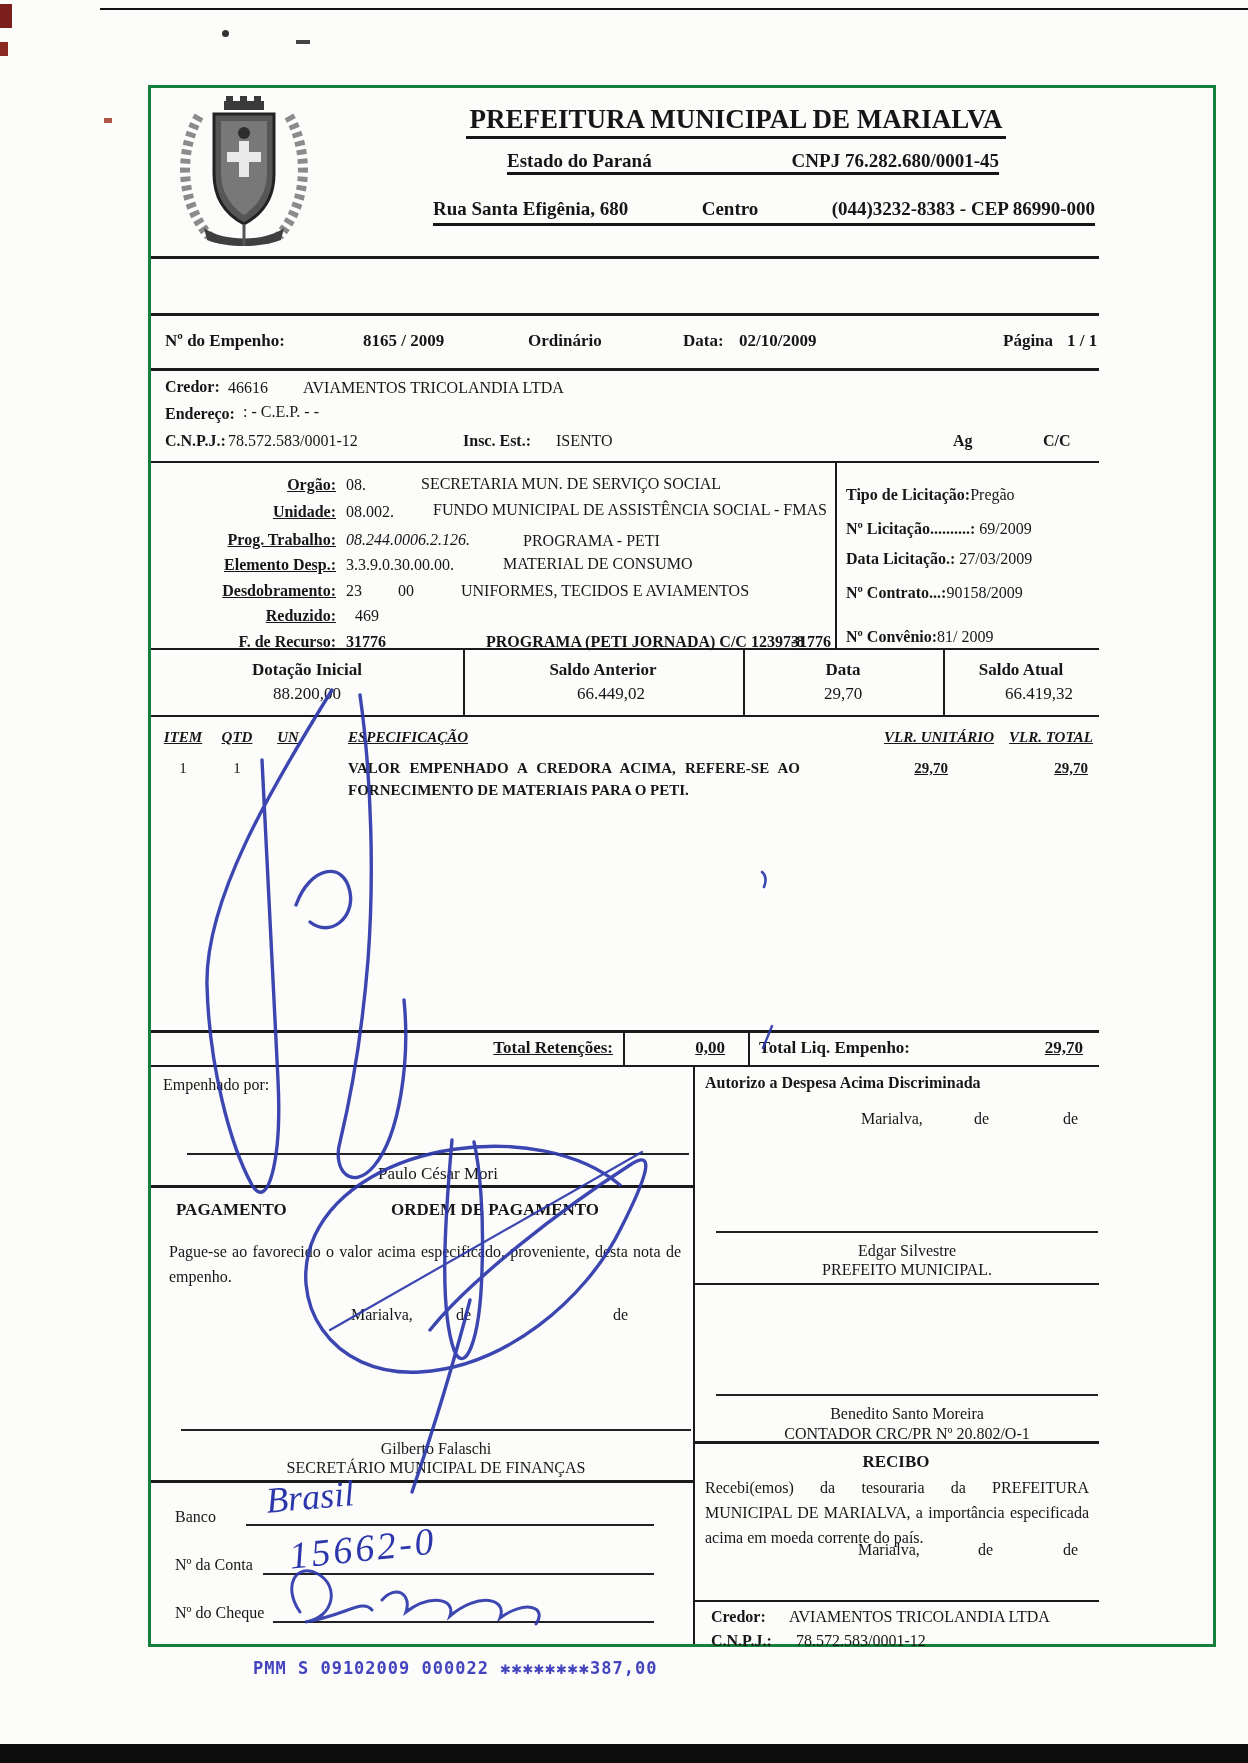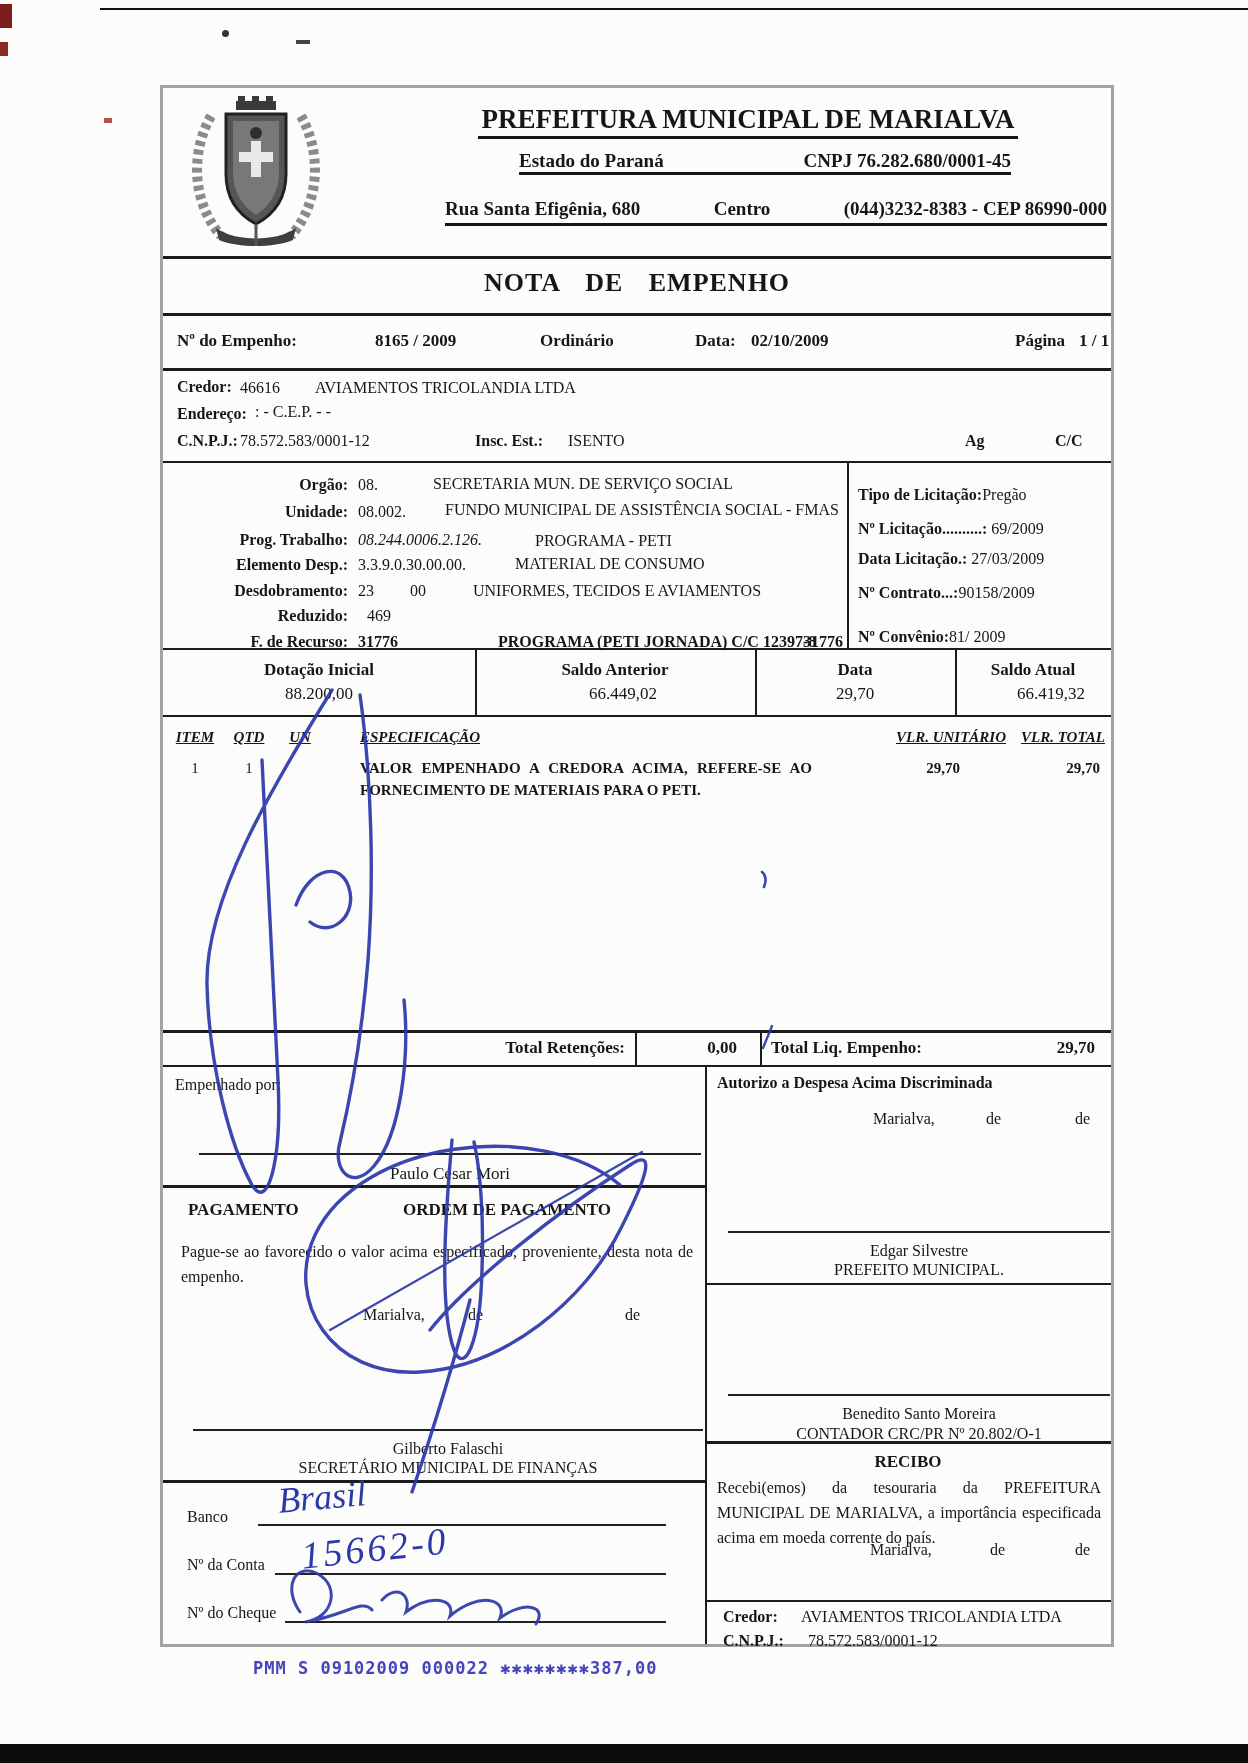--- a/index.html
+++ b/index.html
@@ -3,26 +3,26 @@
 <meta charset="utf-8">
 <style>
   html,body{margin:0;padding:0;background:#e8e8e6;}
   .page{position:relative;width:1248px;height:1763px;background:#fcfcfa;
         font-family:"Liberation Serif",serif;color:#161616;overflow:hidden;}
   .abs{position:absolute;}
   .b{font-weight:700;}
   .i{font-style:italic;}
   .u{text-decoration:underline;}
   .c{text-align:center;}
-  .r{text-align:right;}
+  .r{text-align:right;text-decoration:underline;}
   .hline{position:absolute;background:#1b1b1b;height:2px;}
   .hline.th{height:3px;}
   .vline{position:absolute;background:#1b1b1b;width:2px;}
-  .form{position:absolute;left:160px;top:85px;width:954px;height:1562px;
-        border:3px solid #a3a3a3;box-sizing:border-box;}
+  .form{position:absolute;left:148px;top:85px;width:1068px;height:1562px;
+        border:3px solid #15803d;box-sizing:border-box;}
   .fs15{font-size:15px;} .fs16{font-size:16px;} .fs17{font-size:17px;}
   .fs19{font-size:19px;} .fs26{font-size:26px;} .fs27{font-size:27px;}
   .jline{display:inline-block;text-align:justify;text-align-last:justify;font-family:Liberation Serif, serif;}
   .para{text-align:justify;line-height:1.55;}
   .hand{color:#2b37ab;font-style:italic;font-family:"Liberation Serif",serif;}
   .dotmatrix{font-family:"DejaVu Sans Mono",monospace;color:#4444bf;
              font-size:17px;letter-spacing:1px;font-weight:700;}
   .inkline{position:absolute;background:#222;height:2px;}
   svg.overlay{position:absolute;left:0;top:0;pointer-events:none;}
 </style>
@@ -74,21 +74,20 @@
     <div class="abs" style="left:356px;top:62px;width:492px;border-bottom:3px solid #161616;padding-bottom:0;display:flex;justify-content:space-between;">
       <span class="b fs19">Estado do Paraná</span>
       <span class="b fs19">CNPJ 76.282.680/0001-45</span>
     </div>
     <div class="abs" style="left:282px;top:110px;width:662px;border-bottom:3px solid #161616;padding-bottom:3px;display:flex;justify-content:space-between;">
       <span class="b fs19">Rua Santa Efigênia, 680</span>
       <span class="b fs19">Centro</span>
       <span class="b fs19">(044)3232-8383  -  CEP 86990-000</span>
     </div>
 
-    <div class="abs c b fs26" style="left:0;top:180px;width:948px;word-spacing:18px;letter-spacing:1px;">NOTA DE EMPENHO</div>
 
     <div class="abs b fs17" style="left:14px;top:243px;">Nº do Empenho:</div>
     <div class="abs b fs17" style="left:212px;top:243px;">8165 / 2009</div>
     <div class="abs b fs17" style="left:377px;top:243px;">Ordinário</div>
     <div class="abs b fs17" style="left:532px;top:243px;">Data:</div>
     <div class="abs b fs17" style="left:588px;top:243px;">02/10/2009</div>
     <div class="abs b fs17" style="left:852px;top:243px;">Página</div>
     <div class="abs b fs17" style="left:916px;top:243px;">1 / 1</div>
 
     <div class="abs b fs16" style="left:14px;top:290px;">Credor:</div>

